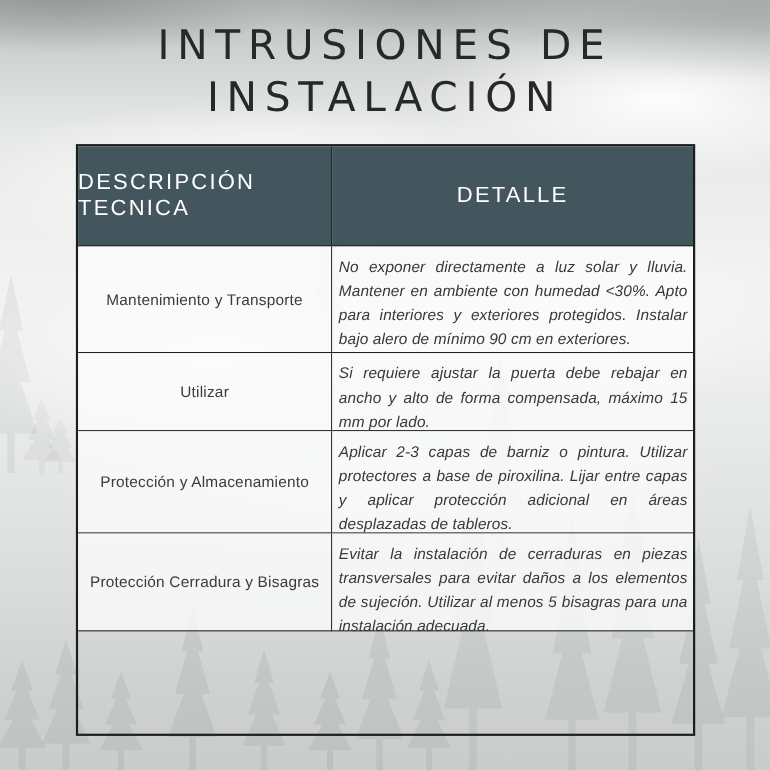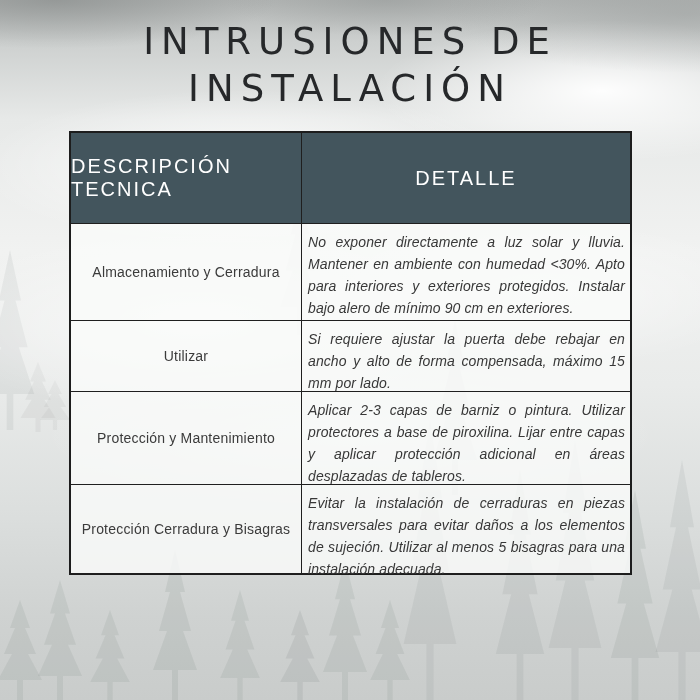--- a/index.html
+++ b/index.html
@@ -23,21 +23,21 @@
       radial-gradient(45% 15% at 78% 42%, rgba(255,255,255,0.55), transparent 70%),
       radial-gradient(60% 14% at 50% 62%, rgba(255,255,255,0.35), transparent 75%);
   }
   .title {
     position: absolute; top: 18px; left: 0; width: 700px; z-index: 2;
     text-align: center; color: #26282a;
     font-family: "DejaVu Sans", sans-serif; font-weight: 400;
     font-size: 37px; line-height: 47px; letter-spacing: 7px;
   }
   .spec-table {
-    position: absolute; left: 69px; top: 131px; width: 563px; height: 444px;
+    position: absolute; left: 69px; top: 131px; width: 563px; height: 538px;
     z-index: 2; box-sizing: border-box;
     border: 2px solid #1d1d1d;
     display: grid;
     grid-template-columns: 231px 1fr;
     grid-template-rows: 91px 97px 71px 93px 89px auto;
   }
   .cell { box-sizing: border-box; }
   .col1 { border-right: 1px solid #1f1f1f; }
   .rowline { border-bottom: 1px solid #1f1f1f; }
   .header-cell {
@@ -90,25 +90,25 @@
 
 <div class="title">
   <div>INTRUSIONES DE</div>
   <div>INSTALACIÓN</div>
 </div>
 
 <div class="spec-table">
   <div class="cell header-cell col1 rowline">DESCRIPCIÓN TECNICA</div>
   <div class="cell header-cell rowline">DETALLE</div>
 
-  <div class="cell label-cell col1 rowline">Almacenamiento y Cerradura</div>
+  <div class="cell label-cell col1 rowline">Mantenimiento y Transporte</div>
   <div class="cell detail-cell rowline">No exponer directamente a luz solar y lluvia. Mantener en ambiente con humedad &lt;30%. Apto para interiores y exteriores protegidos. Instalar bajo alero de mínimo 90 cm en exteriores.</div>
 
   <div class="cell label-cell col1 rowline">Utilizar</div>
   <div class="cell detail-cell rowline">Si requiere ajustar la puerta debe rebajar en ancho y alto de forma compensada, máximo 15 mm por lado.</div>
 
-  <div class="cell label-cell col1 rowline">Protección y Mantenimiento</div>
+  <div class="cell label-cell col1 rowline">Protección y Almacenamiento</div>
   <div class="cell detail-cell rowline">Aplicar 2-3 capas de barniz o pintura. Utilizar protectores a base de piroxilina. Lijar entre capas y aplicar protección adicional en áreas desplazadas de tableros.</div>
 
   <div class="cell label-cell col1 rowline">Protección Cerradura y Bisagras</div>
   <div class="cell detail-cell rowline">Evitar la instalación de cerraduras en piezas transversales para evitar daños a los elementos de sujeción. Utilizar al menos 5 bisagras para una instalación adecuada.</div>
 
 </div>
 
 </body></html>

